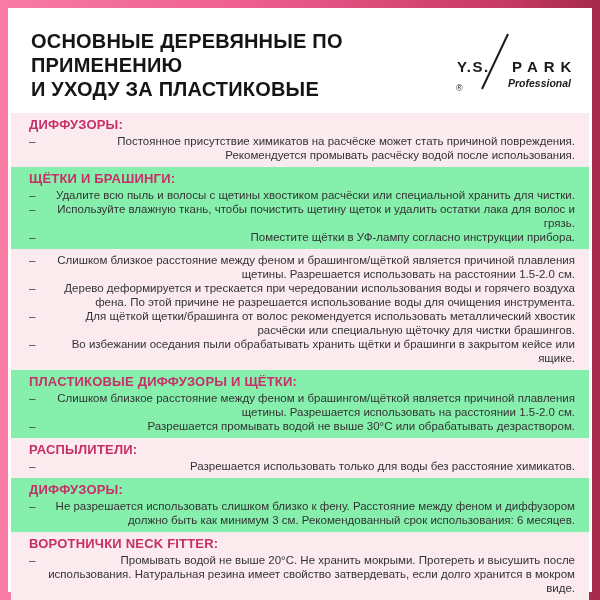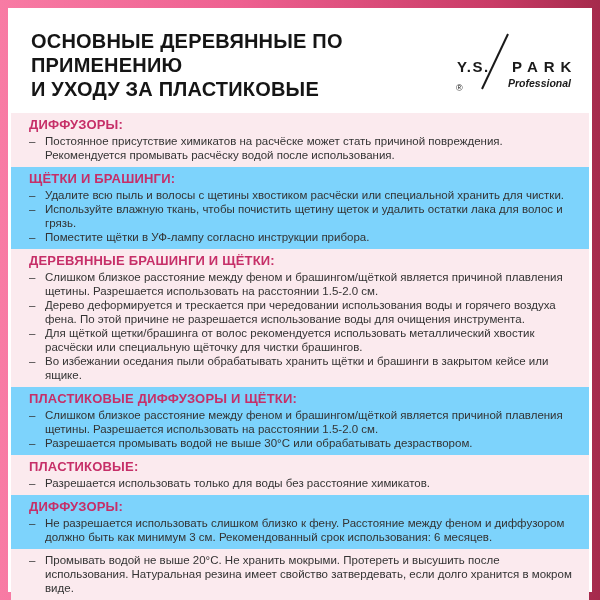--- a/index.html
+++ b/index.html
@@ -34,42 +34,42 @@
     color: #151515;
     letter-spacing: 0.2px;
   }
   .logo { width: 122px; flex: 0 0 auto; margin-top: 2px; }
   .logo svg { display: block; }
   .logo text { fill: #1a1a1a; }
 
   main.sections { display: flex; flex-direction: column; }
   .section {
     padding: 4px 14px 5px 18px;
-    background: #7dd3fc;
+    background: #86efac;
   }
   .section:nth-child(odd) { background: #fbeaee; }
   .section-title {
     color: #c62f68;
     font-weight: bold;
     font-size: 13px;
     line-height: 15px;
     margin-bottom: 2px;
     letter-spacing: 0.2px;
   }
   .bullet {
     display: flex;
     font-size: 11.5px;
     line-height: 14px;
     color: #333333;
   }
   .bullet .dash {
     flex: 0 0 16px;
     color: #333333;
   }
-  .bullet .bullet-text { flex: 1; }
+  .bullet .bullet-text { flex: 1; text-align: right; }
 </style>
 </head>
 <body>
 
 <div class="frame">
   <div class="inner">
 
     <header class="top">
       <div class="title">
         <div>ОСНОВНЫЕ ДЕРЕВЯННЫЕ ПО ПРИМЕНЕНИЮ</div>
@@ -111,21 +111,20 @@
       </div>
 
       <div class="bullet">
         <span class="dash">–</span>
         <span class="bullet-text">Поместите щётки в УФ-лампу согласно инструкции прибора.</span>
       </div>
     </div>
       </section>
 
       <section class="section">
-        <div class="section-title">ДЕРЕВЯННЫЕ БРАШИНГИ И ЩЁТКИ:</div>
         <div class="bullets">
       <div class="bullet">
         <span class="dash">–</span>
         <span class="bullet-text">Слишком близкое расстояние между феном и брашингом/щёткой является причиной плавления щетины. Разрешается использовать на расстоянии 1.5-2.0 см.</span>
       </div>
 
       <div class="bullet">
         <span class="dash">–</span>
         <span class="bullet-text">Дерево деформируется и трескается при чередовании использования воды и горячего воздуха фена. По этой причине не разрешается использование воды для очищения инструмента.</span>
       </div>
@@ -151,40 +150,41 @@
       </div>
 
       <div class="bullet">
         <span class="dash">–</span>
         <span class="bullet-text">Разрешается промывать водой не выше 30°C или обрабатывать дезраствором.</span>
       </div>
     </div>
       </section>
 
       <section class="section">
-        <div class="section-title">ПЛАСТИКОВЫЕ:</div>
+        <div class="section-title">РАСПЫЛИТЕЛИ:</div>
         <div class="bullets">
       <div class="bullet">
         <span class="dash">–</span>
         <span class="bullet-text">Разрешается использовать только для воды без расстояние химикатов.</span>
       </div>
     </div>
       </section>
 
       <section class="section">
         <div class="section-title">ДИФФУЗОРЫ:</div>
         <div class="bullets">
       <div class="bullet">
         <span class="dash">–</span>
         <span class="bullet-text">Не разрешается использовать слишком близко к фену. Расстояние между феном и диффузором должно быть как минимум 3 см. Рекомендованный срок использования: 6 месяцев.</span>
       </div>
     </div>
       </section>
 
       <section class="section">
+        <div class="section-title">ВОРОТНИЧКИ NECK FITTER:</div>
         <div class="bullets">
       <div class="bullet">
         <span class="dash">–</span>
         <span class="bullet-text">Промывать водой не выше 20°C. Не хранить мокрыми. Протереть и высушить после использования. Натуральная резина имеет свойство затвердевать, если долго хранится в мокром виде.</span>
       </div>
 
     </div>
       </section>
 
     </main>

